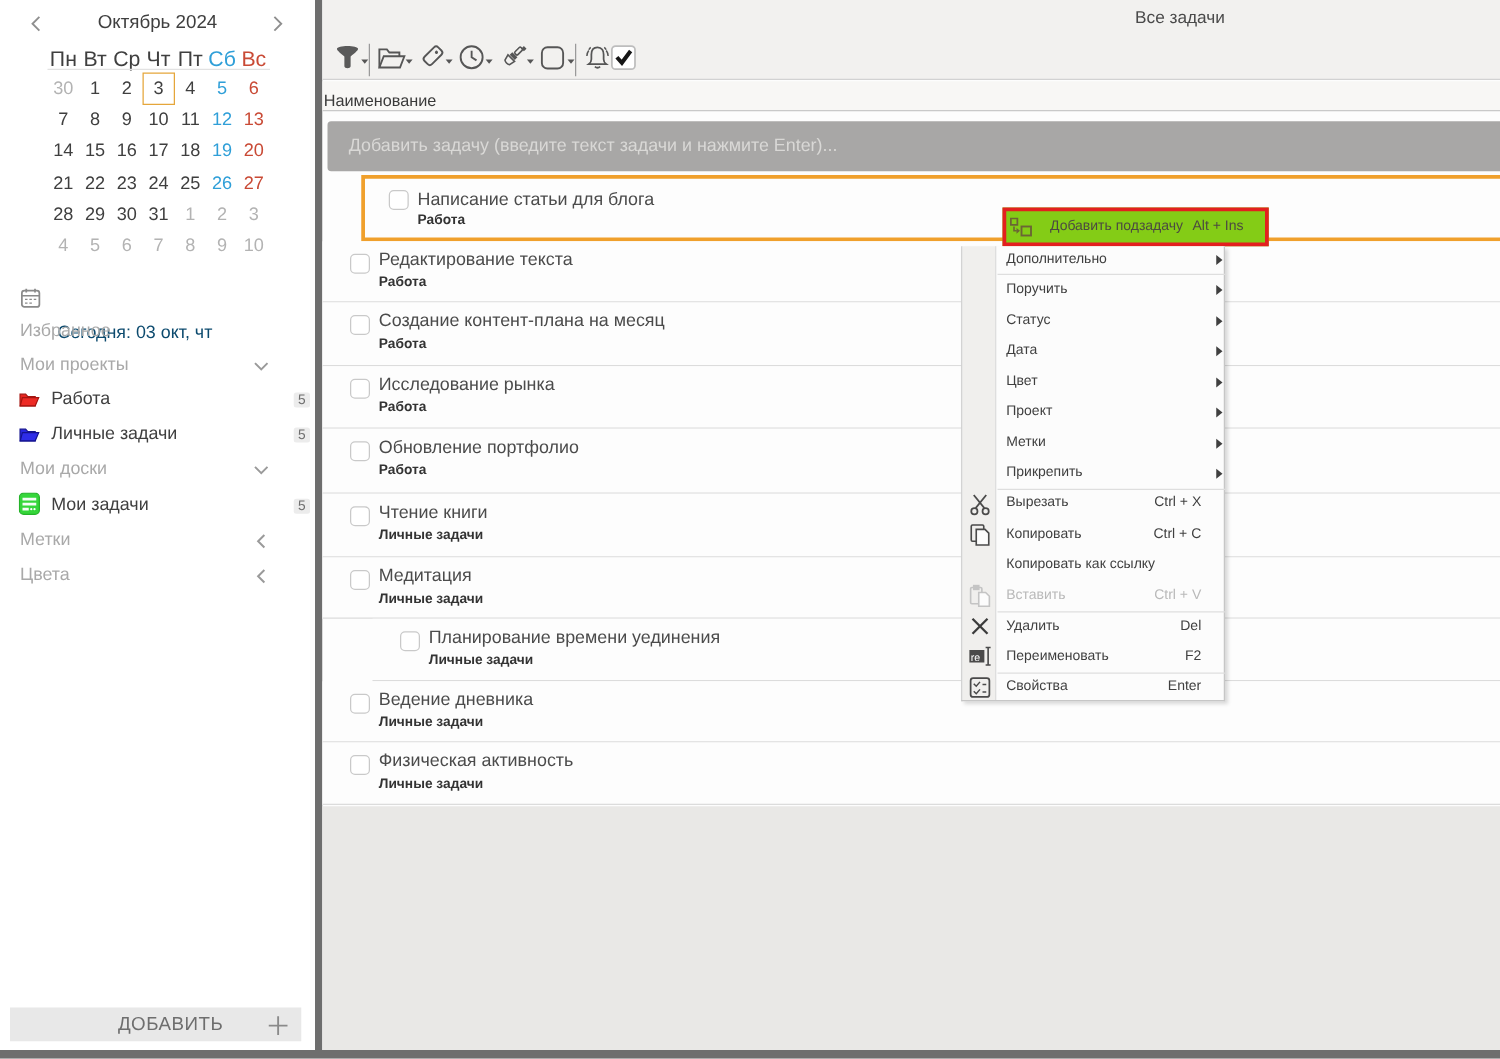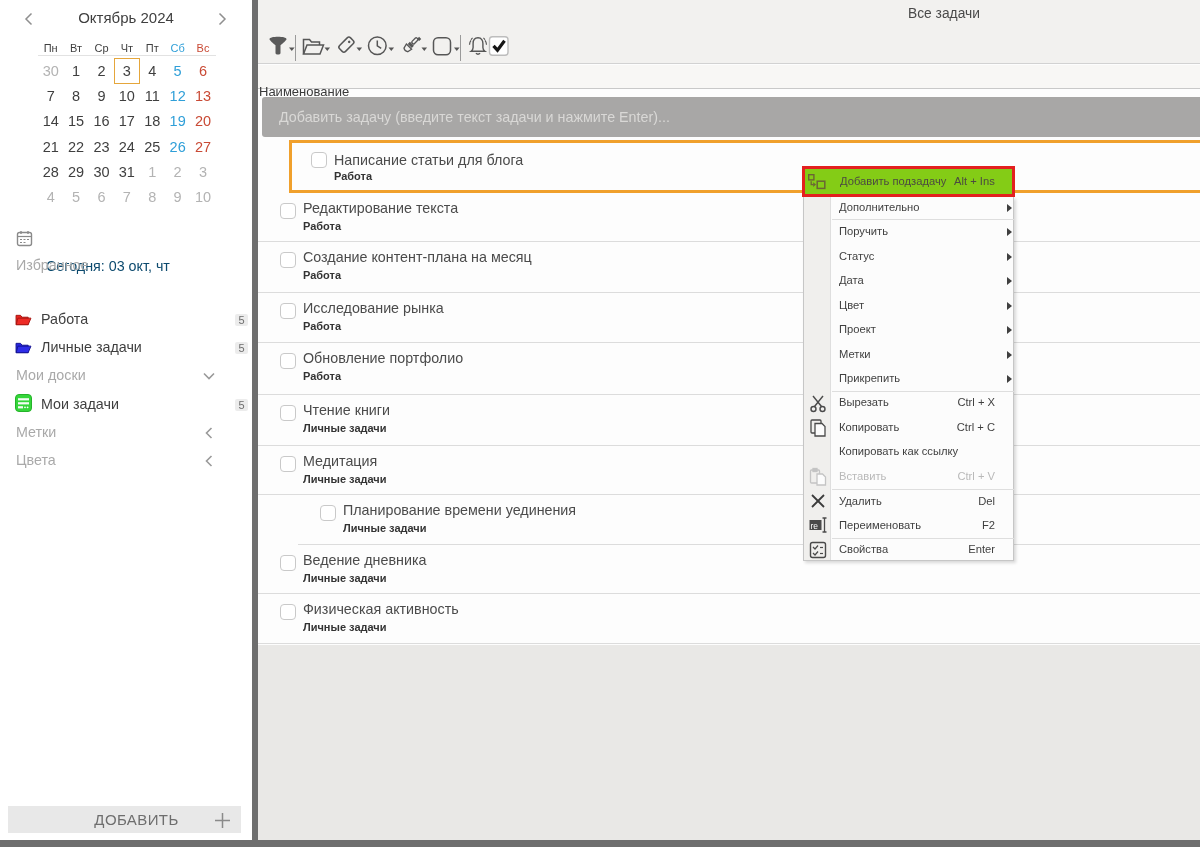--- a/index.html
+++ b/index.html
@@ -9,21 +9,21 @@
 
 
 #divider { left:252px; top:0; width:6px; height:840px; background:#6e6e6e; }
 #bottombar { left:0; top:840px; width:1200px; height:7px; background:#6e6e6e; }
 
 
 #sidebar { left:0; top:0; width:252px; height:752px; background:#ffffff; }
 .calhead { left:0; top:9px; width:252px; height:24px; text-align:center; font-size:15px; color:#3f3f3f; }
 table.cal { position:absolute; left:38px; top:37px; border-collapse:collapse; }
 table.cal td { width:25.4px; height:25.3px; text-align:center; font-size:14.5px; color:#3f3f3f; padding:0; position:relative; }
-table.cal tr.wk td { font-size:11px; height:21px;margin-top:36px; }
+table.cal tr.wk td { font-size:17px; height:21px;margin-top:36px; }
 table.cal td.sa { color:#2f9fd8; }
 table.cal td.su { color:#c94a35; }
 table.cal td.dim { color:#b3b3b3; }
 #wkline { left:38px; top:55px; width:178px; height:1px; background:#e2e2e2; }
 #todaybox { left:114px; top:58px; width:25.5px; height:25.5px; border:1px solid #e5a63b; background:transparent; }
 
 .srow { left:0; width:252px; height:28px; }
 .srow .txt { position:absolute; left:16px; top:4px; font-size:14.3px; }
 .gray { color:#a9a9a9; }
 .dark { color:#0c4a6e;margin-top:28px; }
@@ -31,39 +31,39 @@
 .badge { position:absolute; left:235px; top:7px; width:13px; height:12px; background:#ececec; color:#6e6e6e; font-size:11px; text-align:center; line-height:12px; border-radius:2px; }
 .chev { position:absolute; left:201px; top:5px; width:16px; height:16px; }
 
 #addbtn { left:8px; top:806px; width:233px; height:27px; background:#e8e8e8; color:#6e6e6e; font-size:15px; text-align:center; line-height:27px; letter-spacing:0.4px;padding-left:24px; }
 #addbtn svg { position:absolute; right:10px; top:6px; }
 
 
 #main { left:258px; top:0; width:942px; height:840px; background:#fdfdfd; }
 #topbar { left:0; top:0; width:942px; height:64px; background:#f2f1ef; border-bottom:1px solid #d2d2d2; }
 #vtitle { left:650px; top:6px; font-size:13.8px; color:#4a4a4a; }
-#colhead { left:0; top:65px; width:942px; height:24px; background:#f8f7f5; border-bottom:1px solid #c9c9c9; font-size:13px; color:#3a3a3a; padding-left:1px; padding-top:19px; }
+#colhead { left:0; top:65px; width:942px; height:24px; background:#f8f7f5; border-bottom:1px solid #c9c9c9; font-size:13px; color:#3a3a3a; padding-left:1px; padding-top:8px; }
 #addtask { left:4px; top:97px; width:938px; height:40px; background:#a8a7a6; border-radius:3px 0 0 3px; color:#d9d8d6; font-size:14.3px; line-height:40px; padding-left:17px; }
 
 .trow { left:0; width:942px; background:#fdfdfd; border-bottom:1px solid #dcdcdc; }
 .trow .cb { position:absolute; left:21.5px; top:10px; width:16px; height:16px; border:1px solid #c9c9c9; border-radius:4px; background:#fff; }
 .trow .t1 { position:absolute; left:45px; top:7px; font-size:14.3px; color:#4b4b4b; }
 .trow .t2 { position:absolute; left:45px; top:27px; font-size:11px; font-weight:bold; color:#333333; }
 #row1 { border:3px solid #f0a02c; }
 #row1 .cb { left:19px; top:9px; } #row1 .t1 { left:42px; top:9px; } #row1 .t2 { left:42px; top:27px; }
 #emptyarea { left:0; top:645px; width:942px; height:195px; background:#e9e8e6; }
 
 
 .tbi { top:34px; }
 
 
 #cm-top { left:802px; top:166px; width:213px; height:31px; background:#84cc16; border:3px solid #e3201f; }
 #cm-top .lbl { position:absolute; left:35px; top:6px; font-size:11.2px; color:#4c4a41; }
 #cm-top .sc { position:absolute; left:149px; top:6px; font-size:11.2px; color:#4c4a41; }
-#cmenu { left:803px; top:197px; width:211px; height:364px; background:#fcfcfc; border:1px solid #c6c6c6; border-top:none; box-shadow:2px 2px 3px rgba(0,0,0,0.15); }
+#cmenu { left:769px; top:197px; width:211px; height:364px; background:#fcfcfc; border:1px solid #c6c6c6; border-top:none; box-shadow:2px 2px 3px rgba(0,0,0,0.15); }
 #cmenu .strip { position:absolute; left:0; top:0; width:27px; height:100%; background:#f0efed; border-right:1px solid #dedede; }
 .mi { position:absolute; left:28px; width:182px; height:24px; font-size:11.2px; color:#3f3f3f; }
 .mi .l { position:absolute; left:7px; top:4px; }
 .mi .r { position:absolute; right:19px; top:4px; font-size:11.2px; }
 .mi.dis { color:#b9b9b9; }
 .msep { position:absolute; left:28px; width:182px; height:1px; background:#dedede; }
 .arr { position:absolute; right:2px; top:7px; width:0; height:0; border-left:5px solid #3f3f3f; border-top:4px solid transparent; border-bottom:4px solid transparent; }
 .micon { position:absolute; left:3px; width:22px; height:22px; }
 </style>
 </head>
@@ -158,20 +158,26 @@
           <line x1="11" y1="9.5" x2="13" y2="9.5"></line>
           <line x1="4" y1="12.5" x2="6" y2="12.5"></line>
           <line x1="7.5" y1="12.5" x2="9.5" y2="12.5"></line>
         </g>
       </svg>
     <div class="txt dark" style="left:46px;">Сегодня: 03 окт, чт</div>
   </div>
   <div class="abs srow" style="top:253px;">
       <div class="txt gray">Избранное</div>
     </div>
+  <div class="abs srow" style="top:280px;">
+      <div class="txt gray">Мои проекты</div>
+    <svg class="chev" viewBox="0 0 16 16">
+        <polyline points="3,5.5 8,10.5 13,5.5" fill="none" stroke="#9a9a9a" stroke-width="1.6"></polyline>
+      </svg>
+  </div>
   <div class="abs srow" style="top:307px;">
     <svg class="abs" style="left:15px;top:6px;" width="17" height="14" viewBox="0 0 18 15">
         <path d="M1 2.5 L1 12.5 L14 12.5 L14 4.5 L7.5 4.5 L5.8 2.5 Z" fill="#e8251f" stroke="#a51510" stroke-width="1"></path>
         <path d="M3 5.5 L17 5.5 L14 12.5 L1.2 12.5 Z" fill="#ed2b25" stroke="#a51510" stroke-width="1"></path>
       </svg>
     <div class="itxt">Работа</div>
       <div class="badge">5</div>
   </div>
   <div class="abs srow" style="top:335px;">
     <svg class="abs" style="left:15px;top:6px;" width="17" height="14" viewBox="0 0 18 15">

